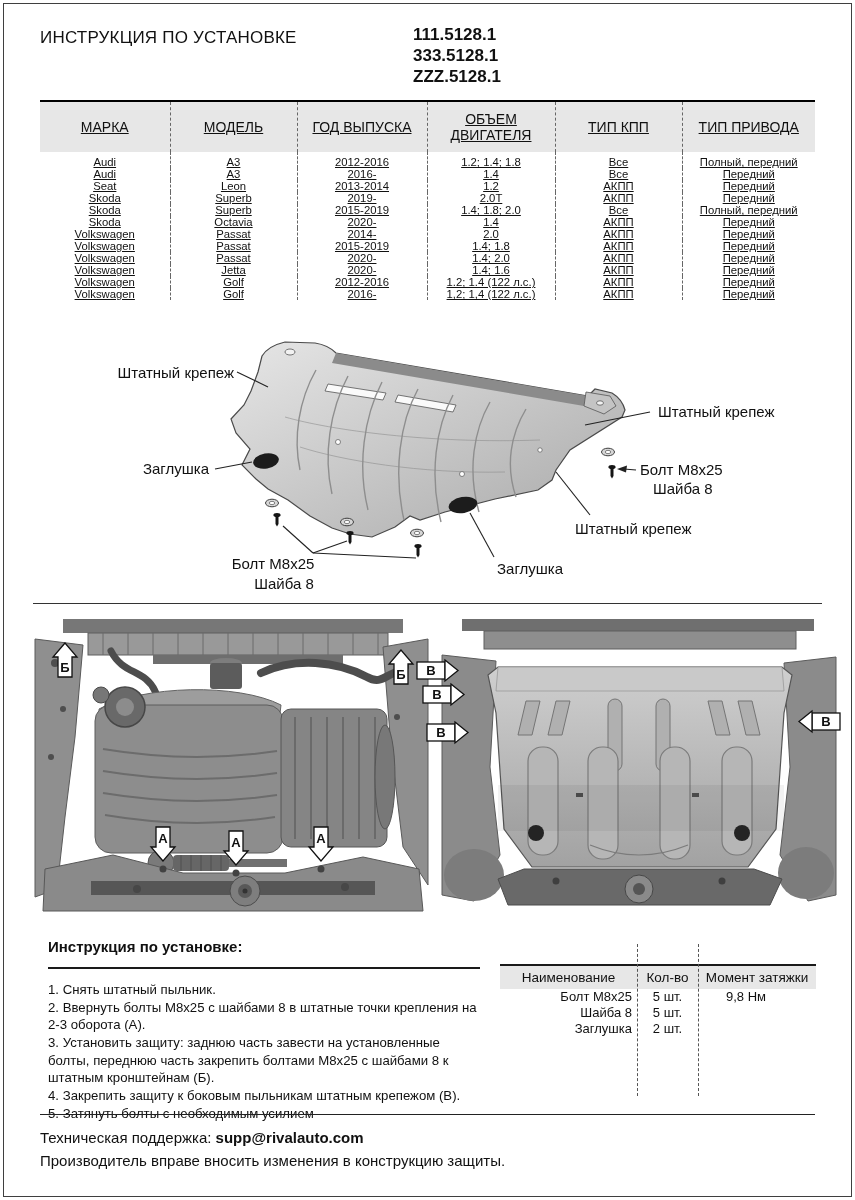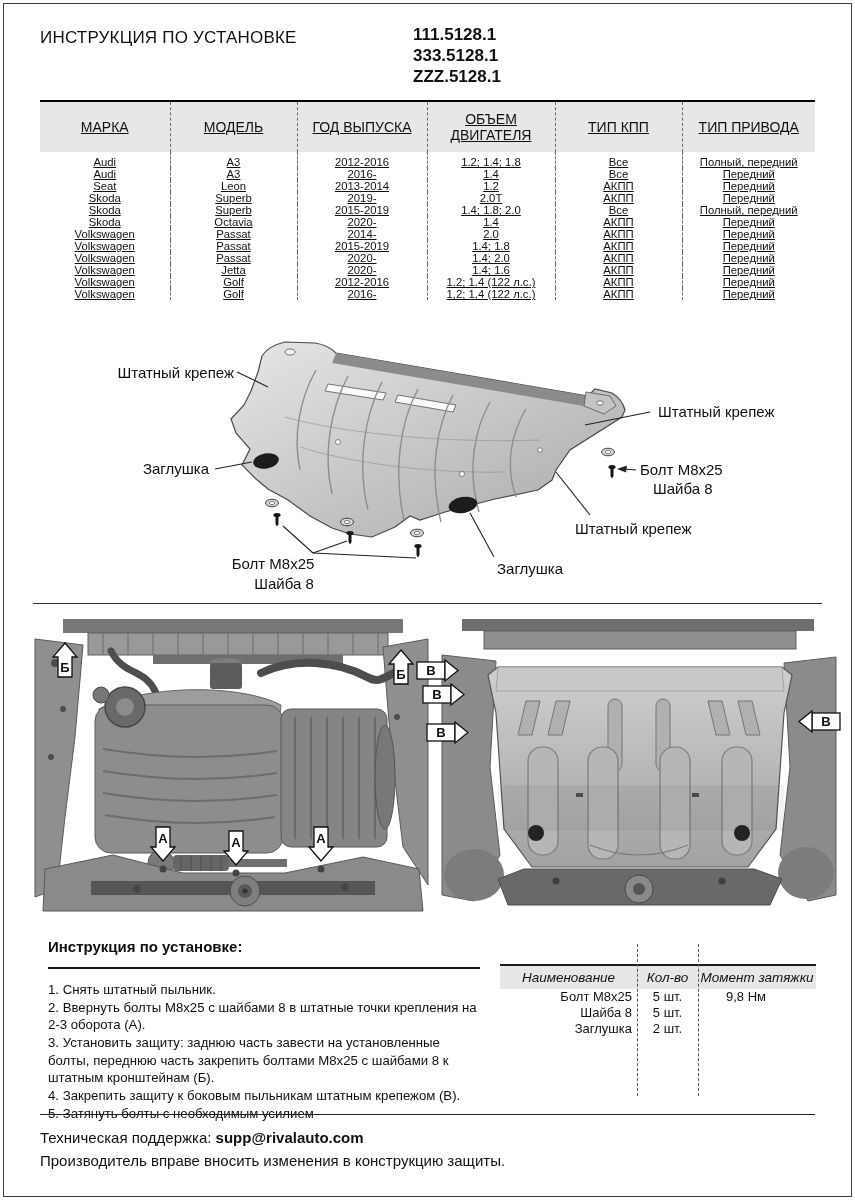--- a/index.html
+++ b/index.html
@@ -34,21 +34,21 @@
   
   .instructions{position:absolute;left:48px;top:938px;width:432px;}
   .sec-title{font-size:15px;font-weight:bold;margin:0;}
   .inst-rule{border-top:2.5px solid #1a1a1a;margin-top:12px;}
   .steps{margin-top:12px;font-size:13.2px;line-height:1.34;}
   .step{margin:0;}
 
   .parts{position:absolute;left:500px;top:938px;width:316px;height:150px;}
   .parts-table{position:absolute;left:0;top:26px;width:316px;border-top:2.5px solid #1a1a1a;}
   .parts-head{display:grid;grid-template-columns:137px 61px 118px;background:#e7e7e7;height:23px;
-      align-items:center;font-size:13.5px;text-align:center;font-style:italic;}
+      align-items:center;font-size:13.5px;text-align:center;}
   .parts-row{display:grid;grid-template-columns:137px 61px 118px;font-size:13px;line-height:16px;}
   .pc.name{text-align:right;padding-right:5px;}
   .pc.qty{text-align:center;}
   .pc.tq{text-align:left;padding-left:28px;}
   .pdash{position:absolute;top:-22px;height:152px;border-left:1.5px dashed #555;}
   .pdash.d1{left:137px;} .pdash.d2{left:198px;}
 
   
   .footer-sep{position:absolute;left:40px;top:1114px;width:775px;border-top:1.5px solid #222;}
   .footer{position:absolute;left:40px;top:1126px;font-size:15px;line-height:23px;}

